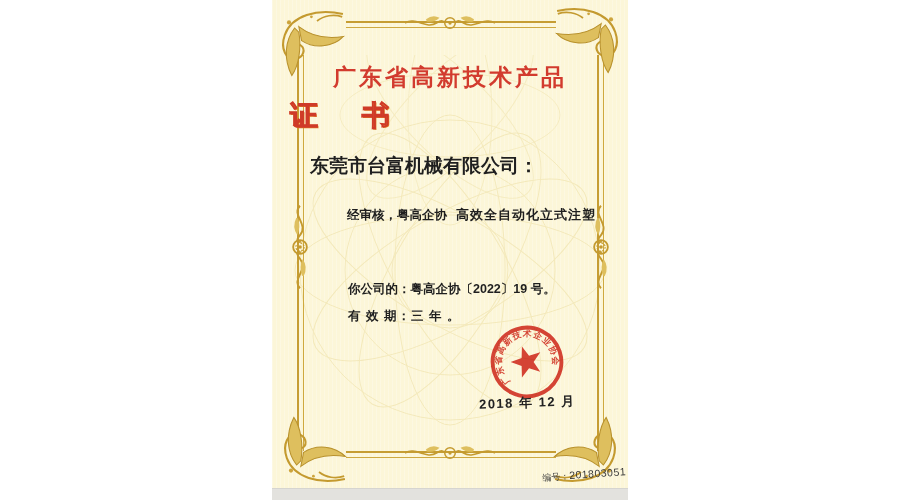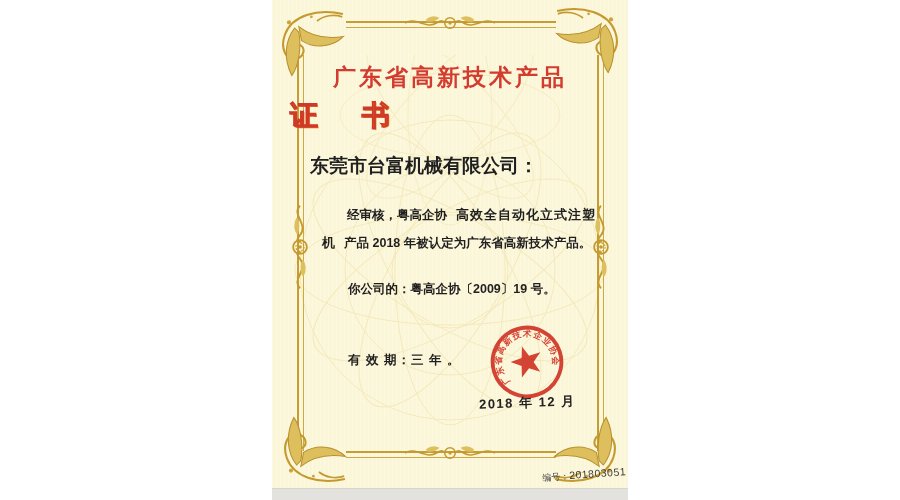--- a/index.html
+++ b/index.html
@@ -34,21 +34,21 @@
          color:#f3a733;-webkit-text-stroke:1px #cf3a28;
          text-shadow:1px 1px 0 #e07f24;}
   .recipient{position:absolute;left:38px;top:153px;font-size:19px;font-weight:bold;color:#1f1f1f;}
   .bodyline{position:absolute;font-size:12.5px;font-weight:bold;color:#1f1f1f;white-space:nowrap;}
   .body-l1{left:75px;top:206px;}
   .body-l2{left:50px;top:234px;}
   .product{font-family:Liberation Mono, monospace;font-size:13px;font-weight:600;letter-spacing:1px;}
   .body-l1 .product{margin-left:9px;}
   .body-l2 .l2text{margin-left:8px;}
   .approval{position:absolute;left:76px;top:281px;font-size:12.5px;font-weight:bold;color:#1f1f1f;}
-  .validity{position:absolute;left:76px;top:308px;font-size:12.5px;font-weight:bold;color:#1f1f1f;letter-spacing:1px;margin-top:44px;}
+  .validity{position:absolute;left:76px;top:308px;font-size:12.5px;font-weight:bold;color:#1f1f1f;letter-spacing:1px;}
   .seal{position:absolute;left:216px;top:323px;width:78px;height:78px;
         transform:rotate(-18deg);opacity:.92;mix-blend-mode:multiply;}
   .seal text{font-family:"Liberation Sans",sans-serif;font-size:11px;font-weight:bold;
         fill:#d4362c;letter-spacing:1.5px;}
   .date{position:absolute;left:207px;top:394px;font-size:13px;font-weight:bold;color:#222;
         letter-spacing:1.5px;transform:rotate(-2deg);}
   .serial{position:absolute;left:270px;top:464px;transform:rotate(-4deg);color:#3a3a3a;white-space:nowrap;}
   .serial .slabel{font-size:9px;}
   .serial .svalue{font-size:10.5px;letter-spacing:.5px;}
 </style>
@@ -112,26 +112,23 @@
         <use href="#centerMotif"></use>
       </svg>
 
     <div class="title">广东省高新技术产品</div>
     <div class="subtitle">证 书</div>
     <div class="recipient">东莞市台富机械有限公司：</div>
 
     <div class="bodyline body-l1">
       <span>经审核，粤高企协</span><span class="product">高效全自动化立式注塑</span>
     </div>
-    <div class="bodyline body-l2">
-      <span class="product">机</span><span class="l2text">产品 2018 年被认定为广东省高新技术产品。</span>
-    </div>
 
     <div class="approval">
-      <span>你公司的：</span><span>粤高企协〔2009〕19 号。</span>
+      <span>你公司的：</span><span>粤高企协〔2022〕19 号。</span>
     </div>
     <div class="validity">
       <span>有 效 期：</span><span>三 年 。</span>
     </div>
 
     <svg class="seal" viewBox="0 0 100 100">
       <defs>
         <path id="sealArc" d="M22,67.5 A33,33 0 1 1 78,67.5"></path>
       </defs>
       <circle cx="50" cy="50" r="44" fill="none" stroke="#d4362c" stroke-width="5"></circle>

